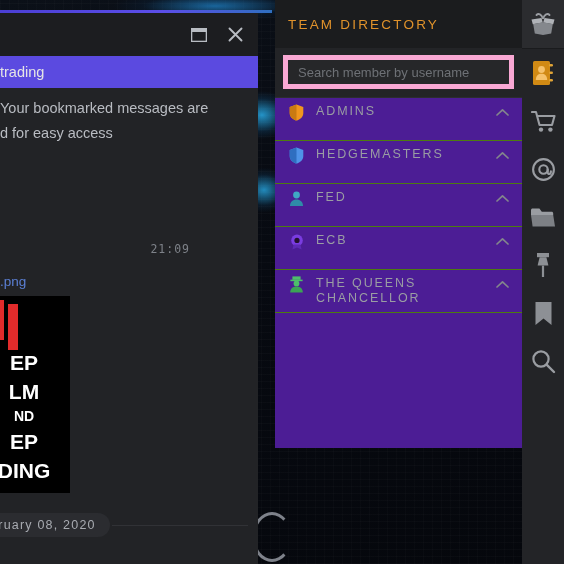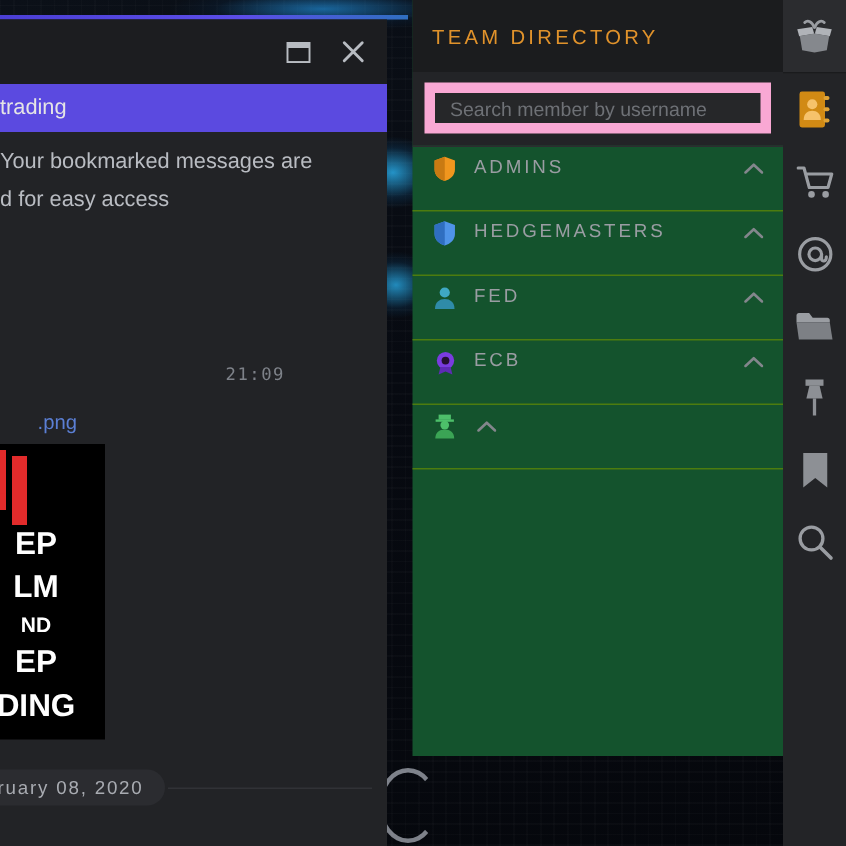--- a/index.html
+++ b/index.html
@@ -108,21 +108,20 @@
     letter-spacing: 1px;
   }
   #time-1 { top: 154px; }
 
   #attachment-name {
     position: absolute;
     left: 60px;
     top: 186px;
     color: #5b7fd4;
     font-size: 13.5px;
-    padding-left: 25px;
   }
 
   
   #attachment-thumb {
     position: absolute;
     left: 38px;
     top: 208px;
     width: 92px;
     height: 197px;
     background: #000000;
@@ -182,22 +181,22 @@
     background: #313236;
     margin-left: 2px;
   }
 
   
   #directory-panel {
     position: absolute;
     left: 275px;
     top: 0;
     width: 247px;
-    height: 504px;
-    background: #14532d;
+    height: 448px;
+    background: #4c1d95;
   }
   #directory-header {
     height: 48px;
     background: #1b1c1e;
     display: flex;
     align-items: center;
     padding-left: 13px;
     box-sizing: border-box;
   }
   #directory-title {
@@ -207,21 +206,21 @@
   }
   #search-wrap {
     padding: 7px 8px 8px 8px;
     background: #232427;
   }
   #search-input {
     width: 100%;
     box-sizing: border-box;
     height: 34px;
     background: #262729;
-    border: 7px solid #f9a8d4;
+    border: 5px solid #f9a8d4;
     color: #c5c8cd;
     font-family: "Liberation Sans", sans-serif;
     font-size: 13px;
     padding: 0 10px;
     outline: none;
   }
   #search-input::placeholder { color: #6e7176; }
 
   #group-list {
     border-top: 1px solid #2c2d30;
@@ -429,20 +428,21 @@
 
     <div class="group-row">
       <span class="group-icon">
         <svg width="15" height="17" viewBox="0 0 15 17">
           <rect x="3.4" y="0.4" width="8.2" height="3.4" fill="#4dbf6a"></rect>
           <rect x="1.4" y="3.6" width="12.2" height="1.6" fill="#4dbf6a"></rect>
           <circle cx="7.5" cy="7.4" r="2.9" fill="#4dbf6a"></circle>
           <path d="M1.2 16.4 C1.2 12.4 3.9 10.4 7.5 10.4 C11.1 10.4 13.8 12.4 13.8 16.4 Z" fill="#3ba455"></path>
         </svg>
       </span>
+      <span class="group-label">THE QUEENS CHANCELLOR</span>
       <span class="group-chevron">
         <svg width="13" height="9" viewBox="0 0 13 9">
             <path d="M1 7 L6.5 1.8 L12 7" fill="none" stroke="#83868c" stroke-width="1.7" stroke-linecap="round" stroke-linejoin="round"></path>
           </svg>
       </span>
     </div>
 
 
 
   </div>

